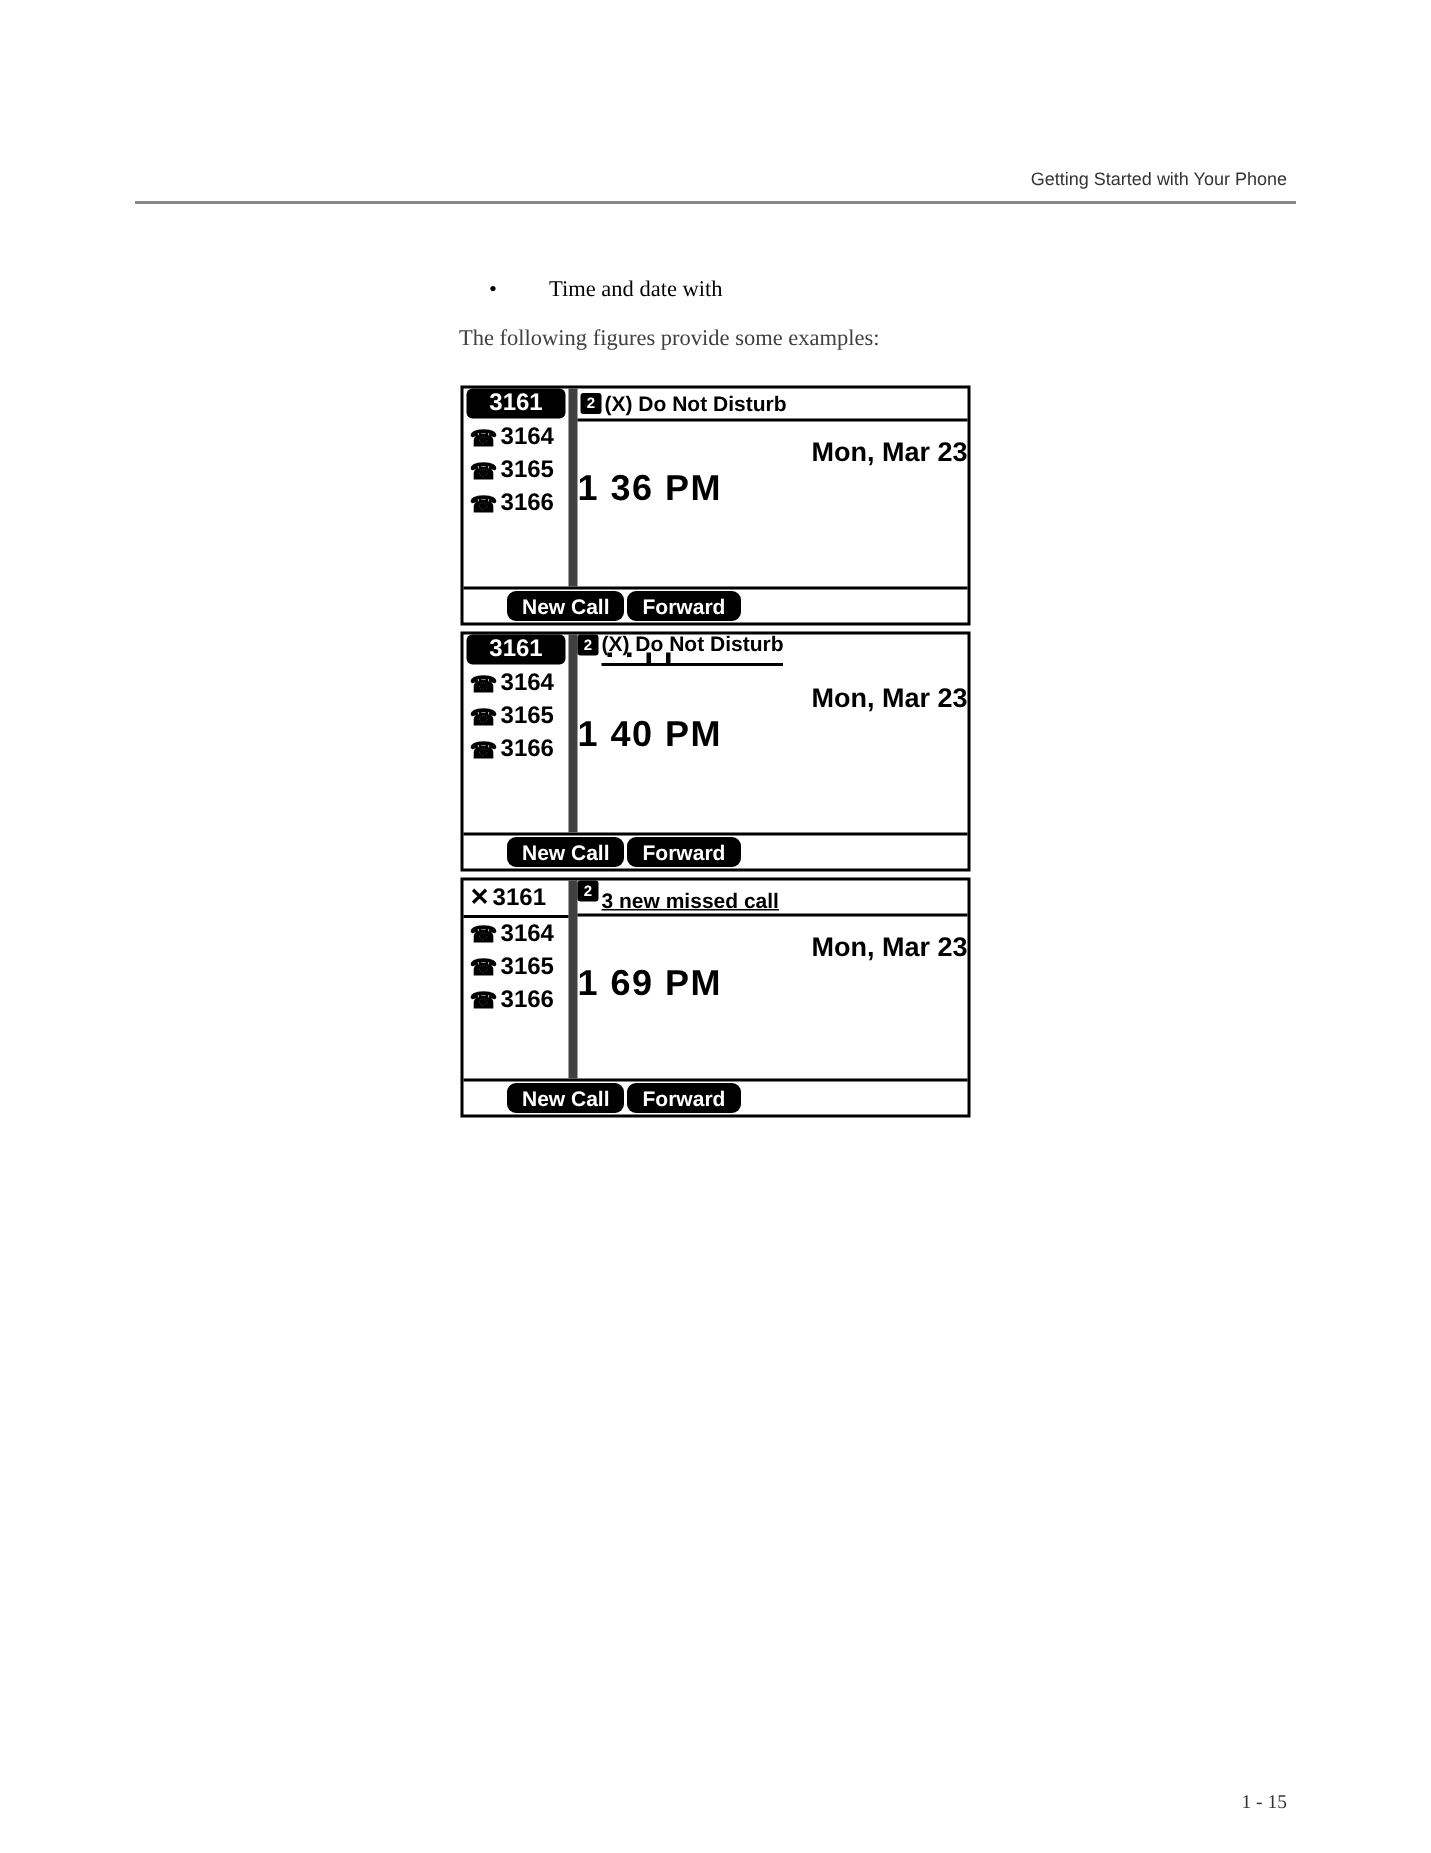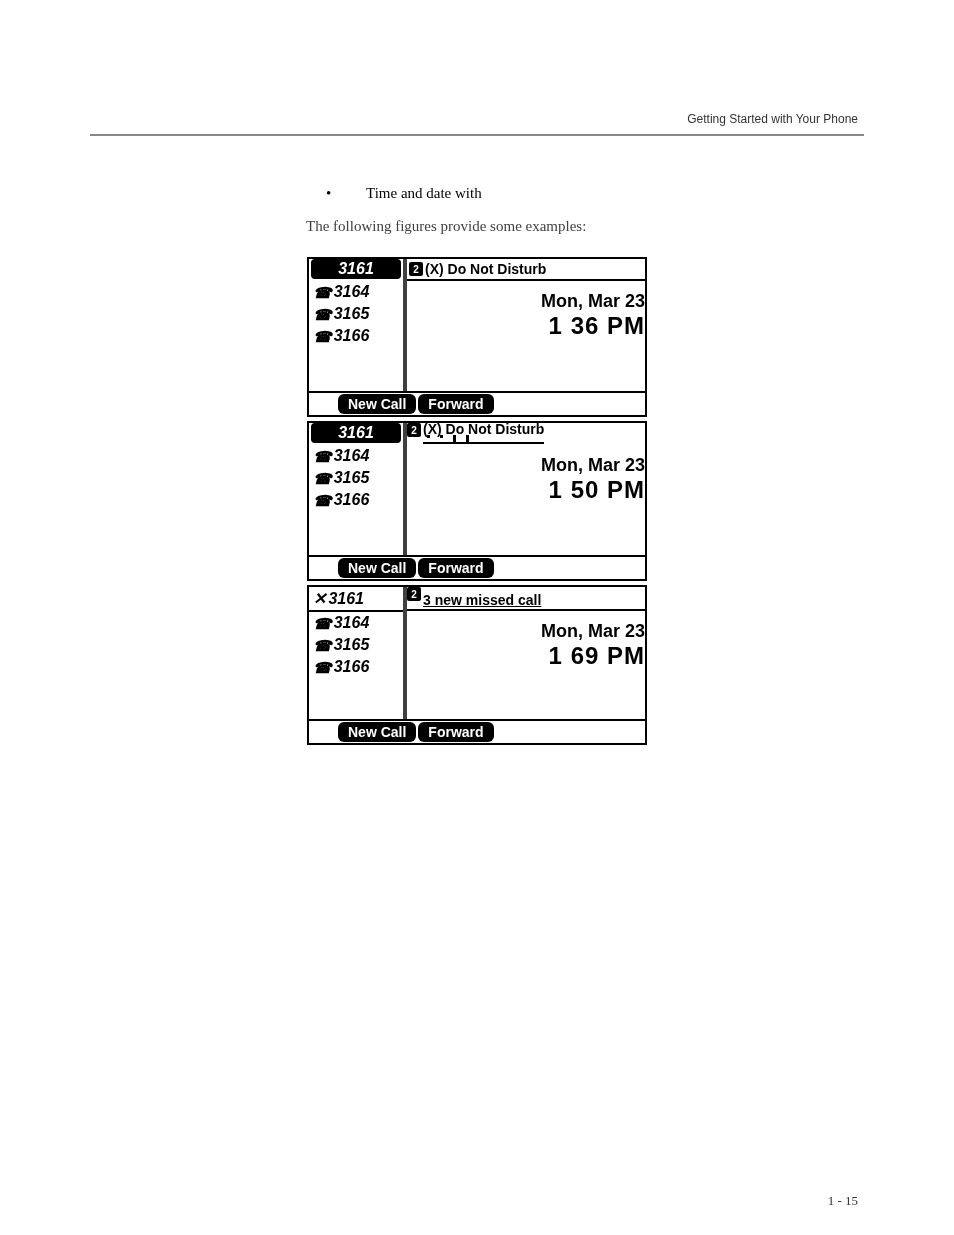--- a/index.html
+++ b/index.html
@@ -69,24 +69,23 @@
     background: #fff;
     position: relative;
     font-family: Arial, Helvetica, sans-serif;
     box-sizing: border-box;
   }
   .lcd-row {
     display: flex;
     align-items: stretch;
   }
   .lcd-left {
-    width: 98px;
-    border-right: 4px solid #404040;
+    width: 76px;
+    border-right: 6px solid #404040;
     box-sizing: border-box;
-    font-style: italic;
   }
   .lcd-right {
     flex: 1;
     display: flex;
     flex-direction: column;
   }
   .ext-pill {
     background: #000;
     color: #fff;
     font-size: 16px;
@@ -160,21 +159,21 @@
   }
   .date {
     font-size: 18px;
     font-weight: bold;
     text-align: right;
     margin-top: 10px;
   }
   .time {
     font-size: 24px;
     font-weight: bold;
-    text-align: right;
+    text-align: left;
     letter-spacing: 1px;
     margin-bottom: 12px;
   }
   .lcd-body {
     height: 132px;
     position: relative;
   }
   .softkeys {
     display: flex;
     border-top: 2px solid #000;
@@ -290,21 +289,21 @@
                 <span class="status-text" style="font-size:14px;font-weight:bold;line-height:12px;">(X) Do Not Disturb</span>
                 <div class="scroll2-dotsrow">
                   <span class="dot"></span>
                   <span class="dot"></span>
                   <span class="bar"></span>
                   <span class="bar"></span>
                 </div>
               </div>
             </div>
             <div class="date">Mon, Mar 23</div>
-            <div class="time">1 50 PM</div>
+            <div class="time">1 40 PM</div>
           </div>
         </div>
         <div class="softkeys">
           <div class="softkey">New Call</div>
           <div class="softkey">Forward</div>
         </div>
       </div>
 
       <div class="phone-lcd">
         <div class="lcd-body lcd-row">

